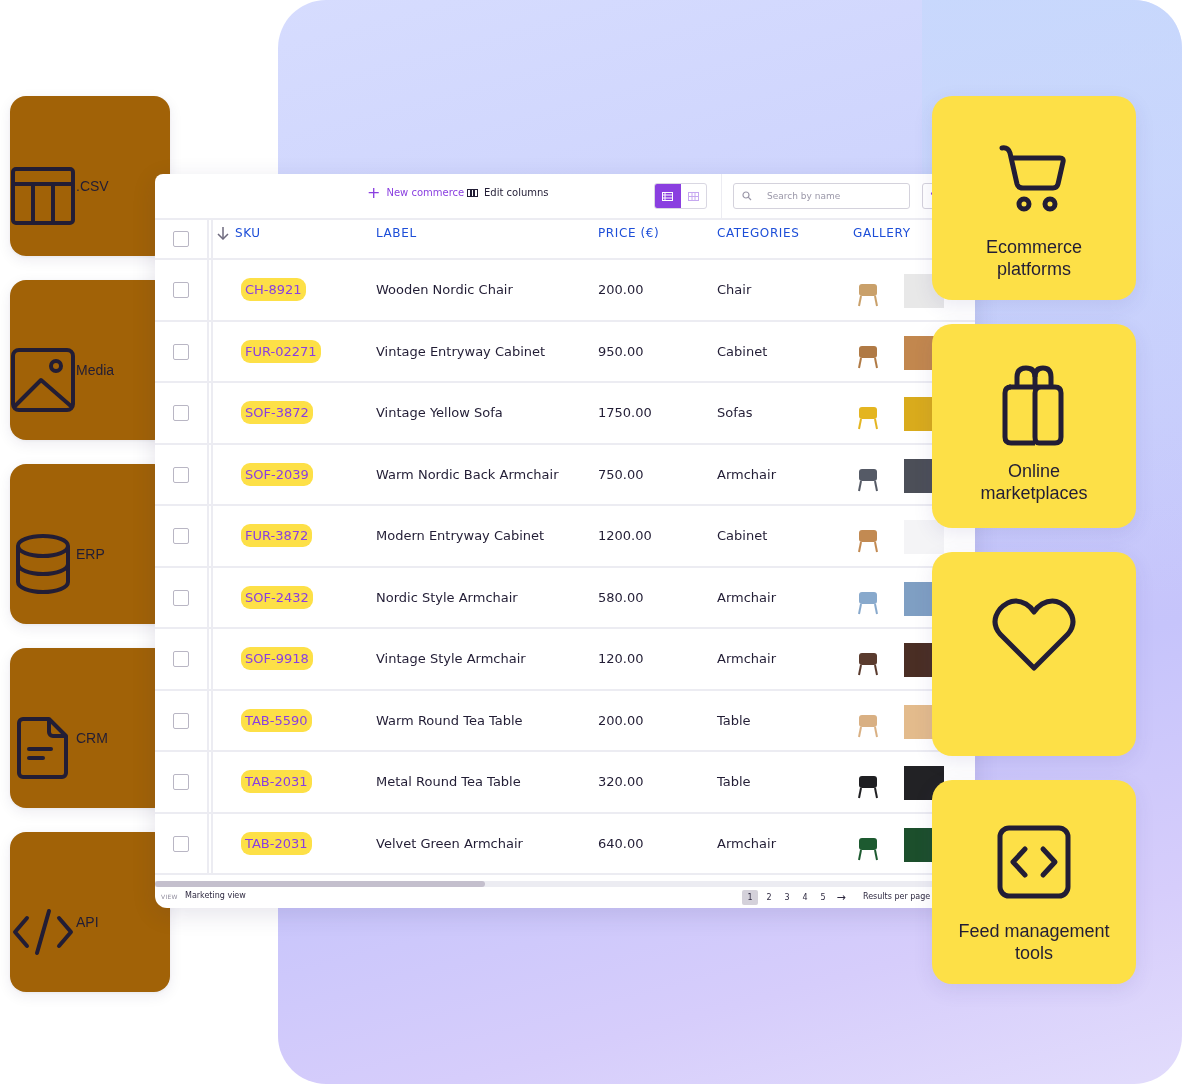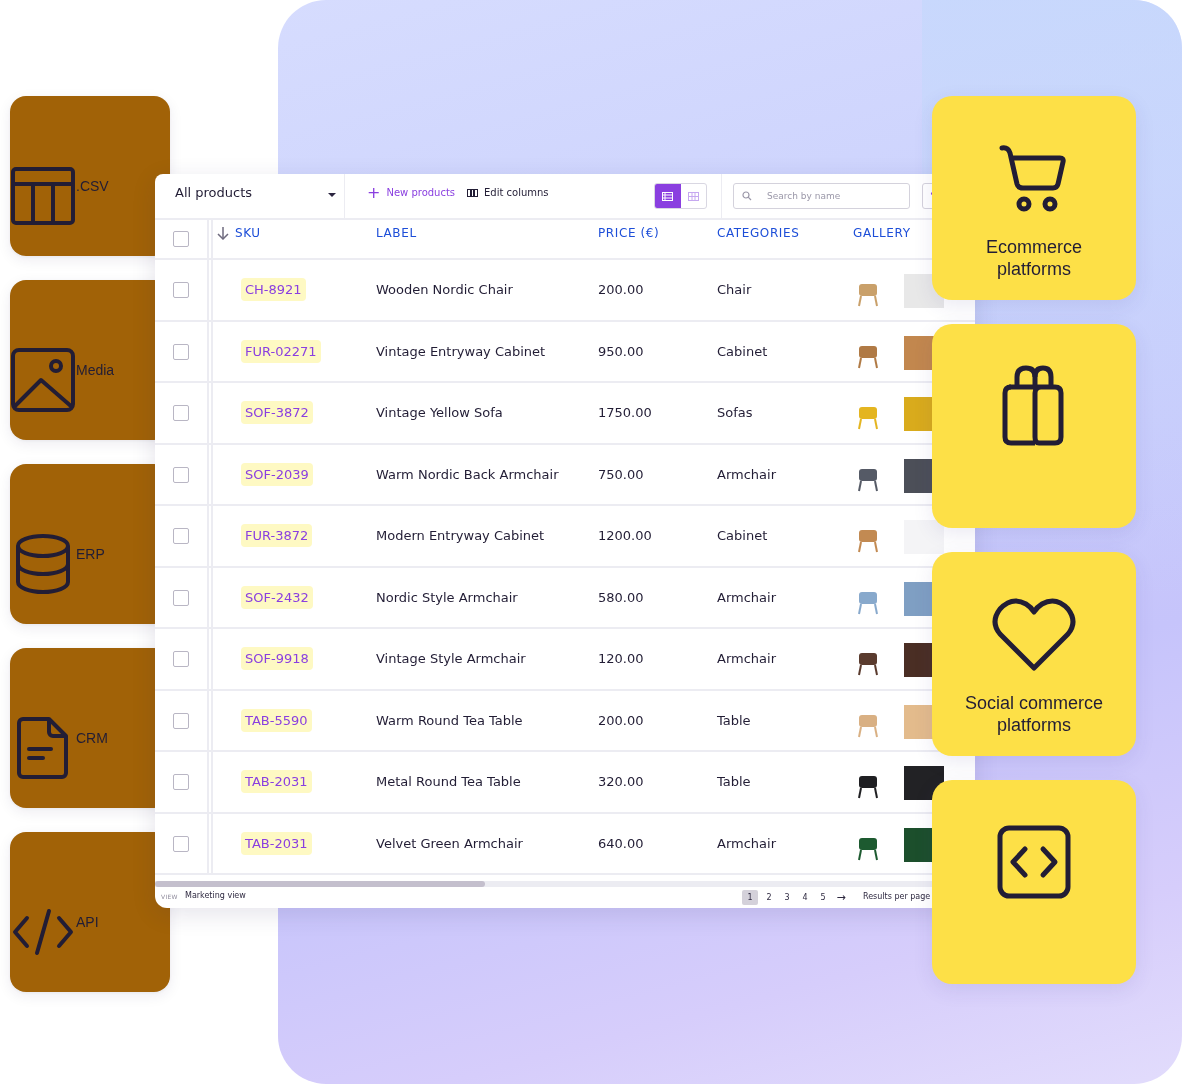--- a/index.html
+++ b/index.html
@@ -66,21 +66,21 @@
   .extra-btn { position: absolute; left: 767px; top: 9px; width: 30px; height: 26px; border: 1px solid #d4d2dc; border-radius: 3px; }
   .extra-btn::after { content: ""; position: absolute; left: 8px; top: 8px; width: 3px; height: 3px; background: #8a3fe0; border-radius: 50%; }
 
   .thead { position: absolute; left: 0; top: 46px; width: 820px; height: 40px; border-bottom: 2px solid #ececf2; }
   .th { position: absolute; top: 6px; font-size: 12px; letter-spacing: 0.6px; color: #1d4ed8; font-weight: normal; }
   .check { position: absolute; left: 18px; width: 16px; height: 16px; border: 1.5px solid #b9b6c4; border-radius: 2px; background: #fff; }
   .col-divider { position: absolute; left: 52px; top: 46px; width: 6px; height: 654px; border-left: 2px solid #ececf2; border-right: 2px solid #ececf2; }
 
   .row { position: absolute; left: 0; width: 820px; height: 61.5px; border-bottom: 2px solid #ececf2; }
   .row .check { top: 22px; }
-  .sku { position: absolute; left: 86px; top: 18px; height: 23px; padding: 0 4px; background: #fef9c3; border-radius: 4px; font-size: 13px; line-height: 23px; color: #8a3fe0; }
+  .sku { position: absolute; left: 86px; top: 18px; height: 23px; padding: 0 4px; background: #fde047; border-radius: 9px; font-size: 13px; line-height: 23px; color: #8a3fe0; }
   .cell { position: absolute; top: 22px; font-size: 13px; color: #221d35; }
   .c-label { left: 221px; } .c-price { left: 443px; } .c-cat { left: 562px; }
   .thumb { position: absolute; }
   .thumb.a { left: 696px; top: 14px; width: 34px; height: 34px; }
   .thumb.b { left: 749px; top: 10px; width: 40px; height: 42px; }
 
   .hscroll { position: absolute; left: 0; top: 707px; width: 820px; height: 6px; background: #ececf2; }
   .hscroll .bar { width: 330px; height: 6px; background: #c4bfcd; border-radius: 3px; }
   .footer { position: absolute; left: 0; top: 713px; width: 820px; height: 21px; }
   .footer .vw { position: absolute; left: 6px; top: 6px; font-size: 6px; color: #8f8b9c; letter-spacing: 0.3px; }
@@ -144,27 +144,23 @@
         <path d="M15 10 L3 24 L15 38" fill="none" stroke="#221d35" stroke-width="4" stroke-linecap="round" stroke-linejoin="round"></path>
         <path d="M47 10 L59 24 L47 38" fill="none" stroke="#221d35" stroke-width="4" stroke-linecap="round" stroke-linejoin="round"></path>
         <line x1="37" y1="3" x2="25" y2="45" stroke="#221d35" stroke-width="4" stroke-linecap="round"></line>
       </svg>
   </div>
   <div class="lbl">API</div>
 </div>
 
 <div class="win">
   <div class="toolbar">
-    <div class="view-select">
-      <span class="t">All products</span>
-      <span class="caret"></span>
-    </div>
     <div class="tb-btn tb-new">
       <span class="plus">+</span>
-      <span>New products</span>
+      <span>New commerce</span>
     </div>
     <div class="tb-btn tb-edit">
       <span class="cols-ic"></span>
       <span>Edit columns</span>
     </div>
     <div class="toggle">
       <div class="opt on">
         <svg width="11" height="9" viewBox="0 0 11 9">
             <rect x="0.5" y="0.5" width="10" height="8" fill="none" stroke="#fff"></rect>
             <line x1="0.5" y1="3" x2="10.5" y2="3" stroke="#fff"></line>
@@ -391,30 +387,31 @@
 </div>
 <div class="dst-card" style="top:324px">
   <div class="ic">
     <svg width="66" height="82" viewBox="0 0 66 82">
         <path d="M8 22 H54 Q60 22 60 28 V72 Q60 78 54 78 H38 Q34 78 34 72 V28 Q34 22 40 22" fill="none" stroke="#221d35" stroke-width="5" stroke-linejoin="round"></path>
         <path d="M34 78 H10 Q4 78 4 72 V28 Q4 22 10 22" fill="none" stroke="#221d35" stroke-width="5"></path>
         <path d="M16 22 V12 Q16 3 25 3 Q34 3 34 12 V22" fill="none" stroke="#221d35" stroke-width="5"></path>
         <path d="M34 12 Q34 3 42 3 Q50 3 50 12 V22" fill="none" stroke="#221d35" stroke-width="5"></path>
       </svg>
   </div>
+  <div class="lbl" style="width:130px; margin-top:14px">Online marketplaces</div>
 </div>
 <div class="dst-card" style="top:552px">
   <div class="ic">
     <svg width="84" height="76" viewBox="0 0 84 76">
         <path d="M42 72 L8 38 Q-2 26 8 13 Q20 0 34 8 Q39 11 42 16 Q45 11 50 8 Q64 0 76 13 Q86 26 76 38 Z" fill="none" stroke="#221d35" stroke-width="5" stroke-linejoin="round"></path>
       </svg>
   </div>
-  <div class="lbl" style="width:160px">Social commerce platforms</div>
 </div>
 <div class="dst-card" style="top:780px">
   <div class="ic">
     <svg width="74" height="74" viewBox="0 0 74 74">
         <rect x="3" y="3" width="68" height="68" rx="9" fill="none" stroke="#221d35" stroke-width="5"></rect>
         <path d="M28 24 L16 37 L28 50" fill="none" stroke="#221d35" stroke-width="5" stroke-linecap="round" stroke-linejoin="round"></path>
         <path d="M46 24 L58 37 L46 50" fill="none" stroke="#221d35" stroke-width="5" stroke-linecap="round" stroke-linejoin="round"></path>
       </svg>
   </div>
+  <div class="lbl" style="width:170px">Feed management tools</div>
 </div>
 
 </body></html>

